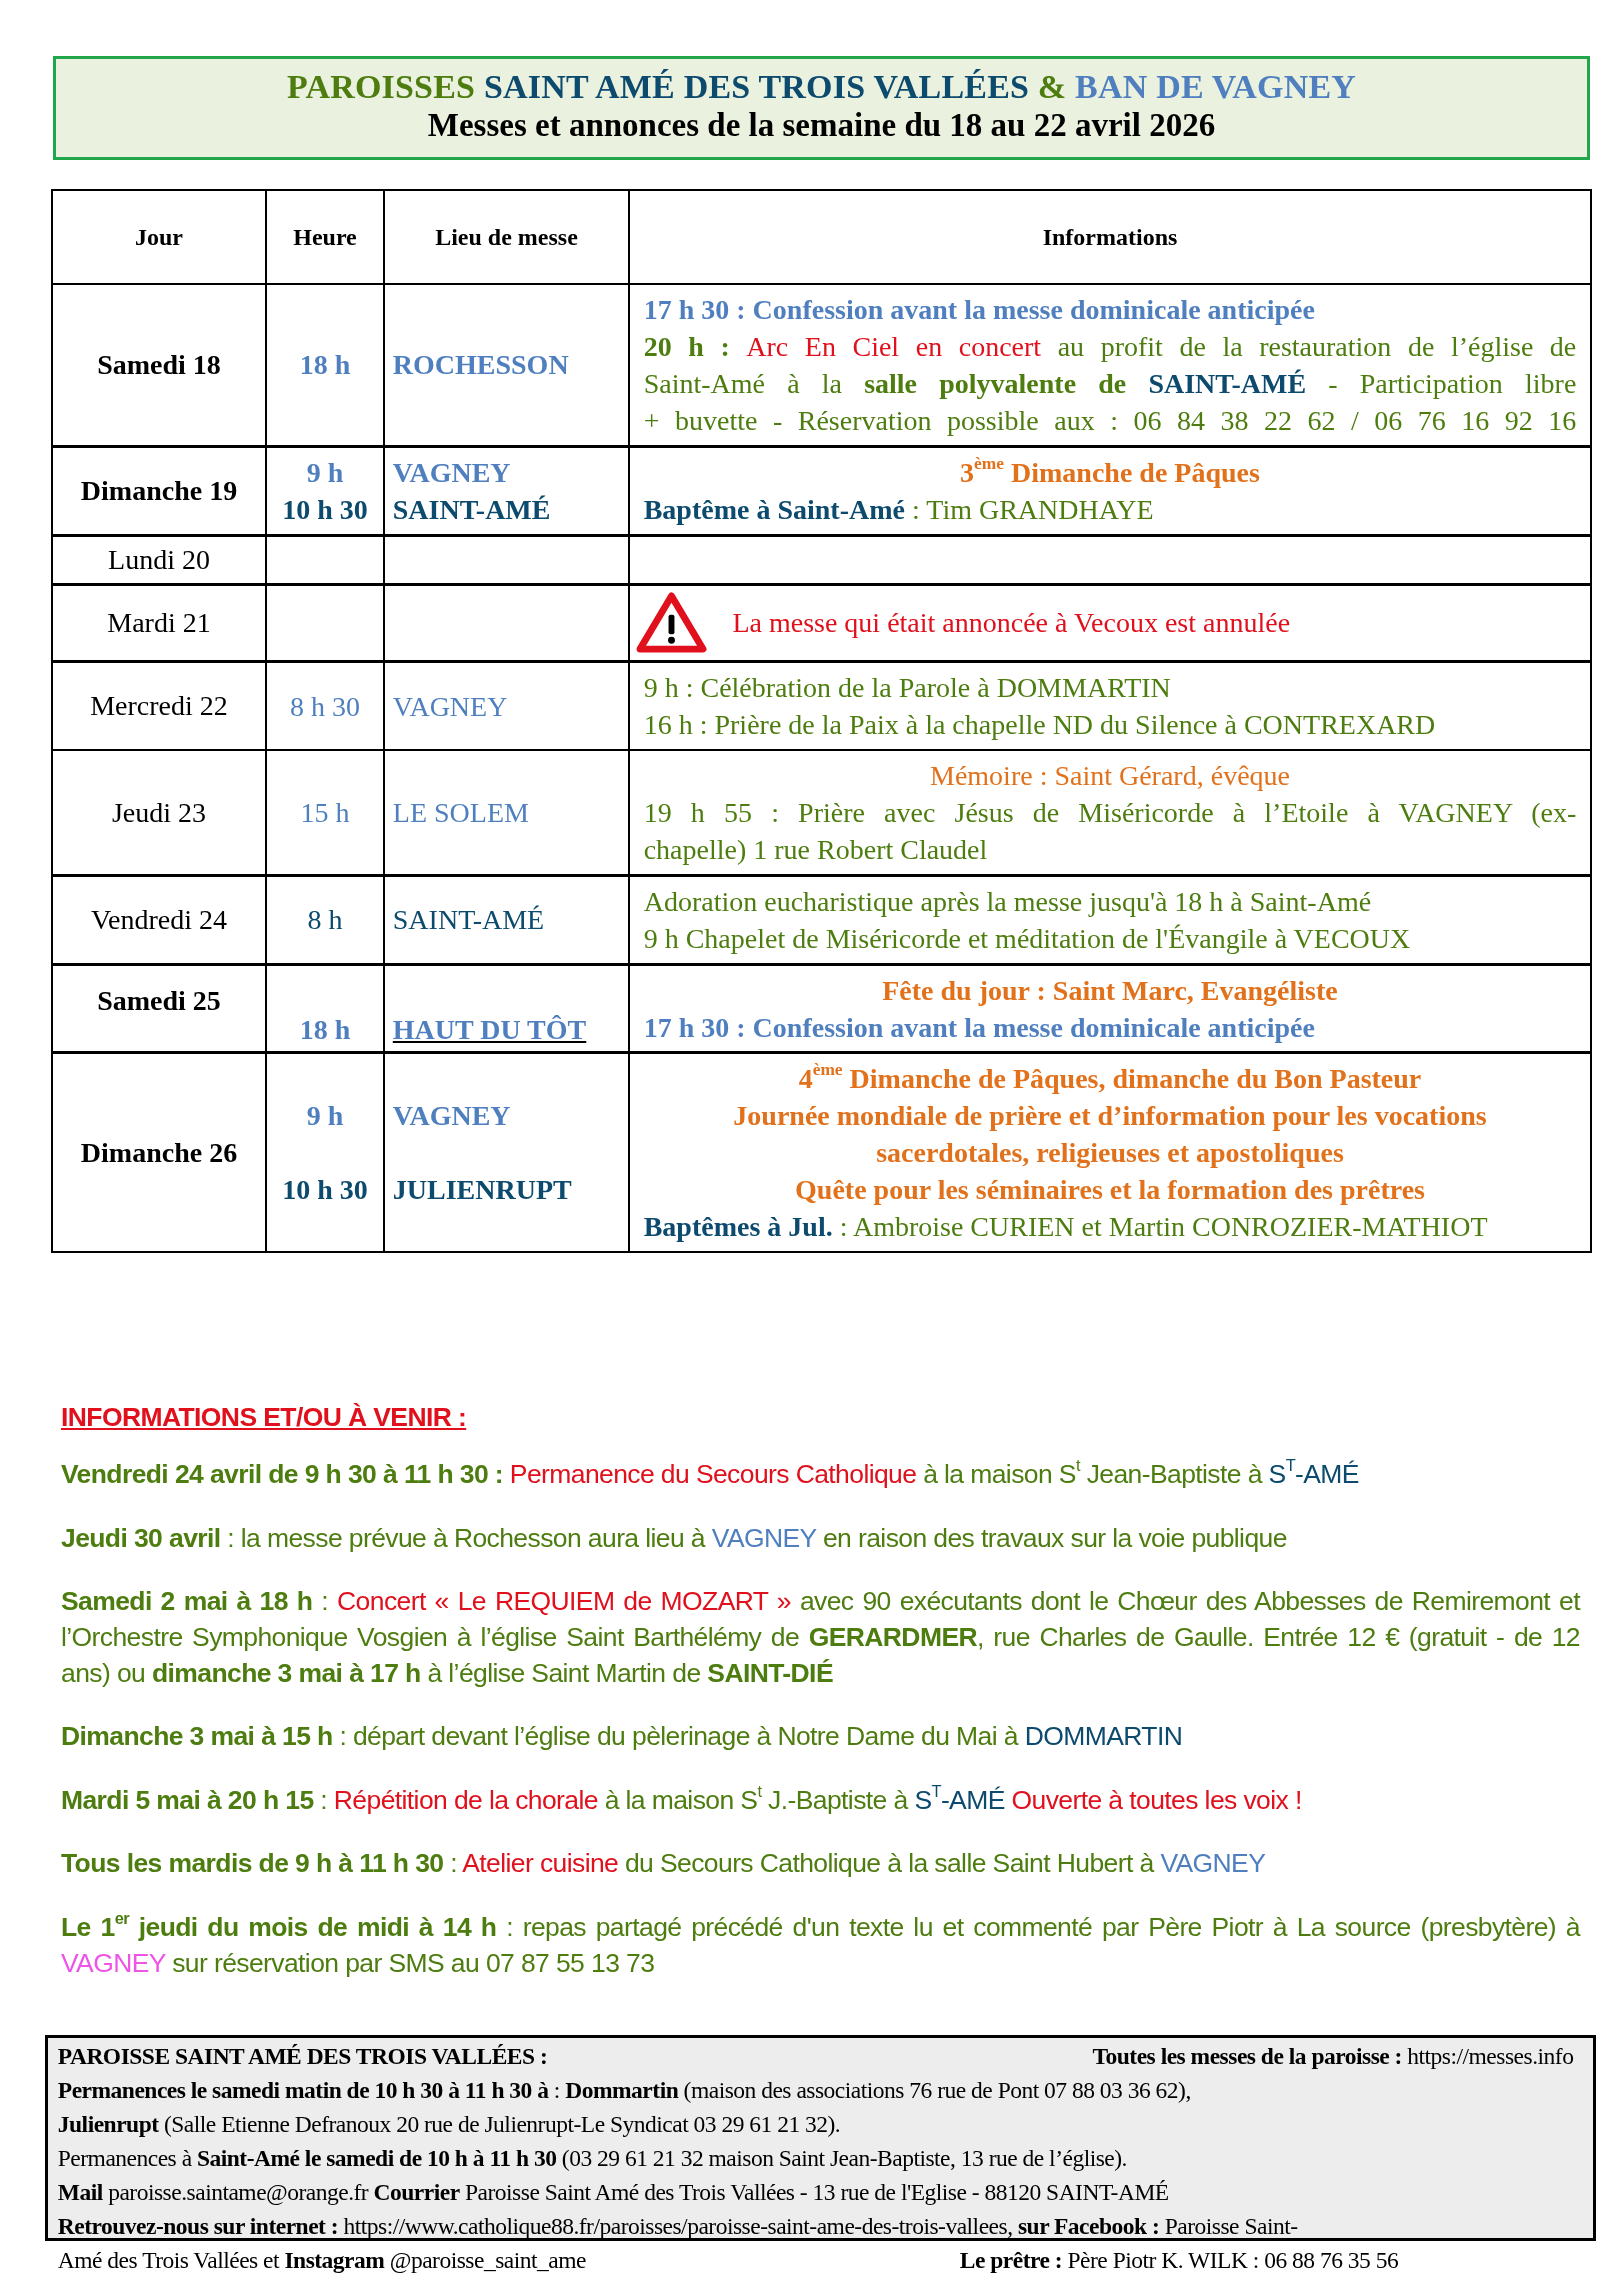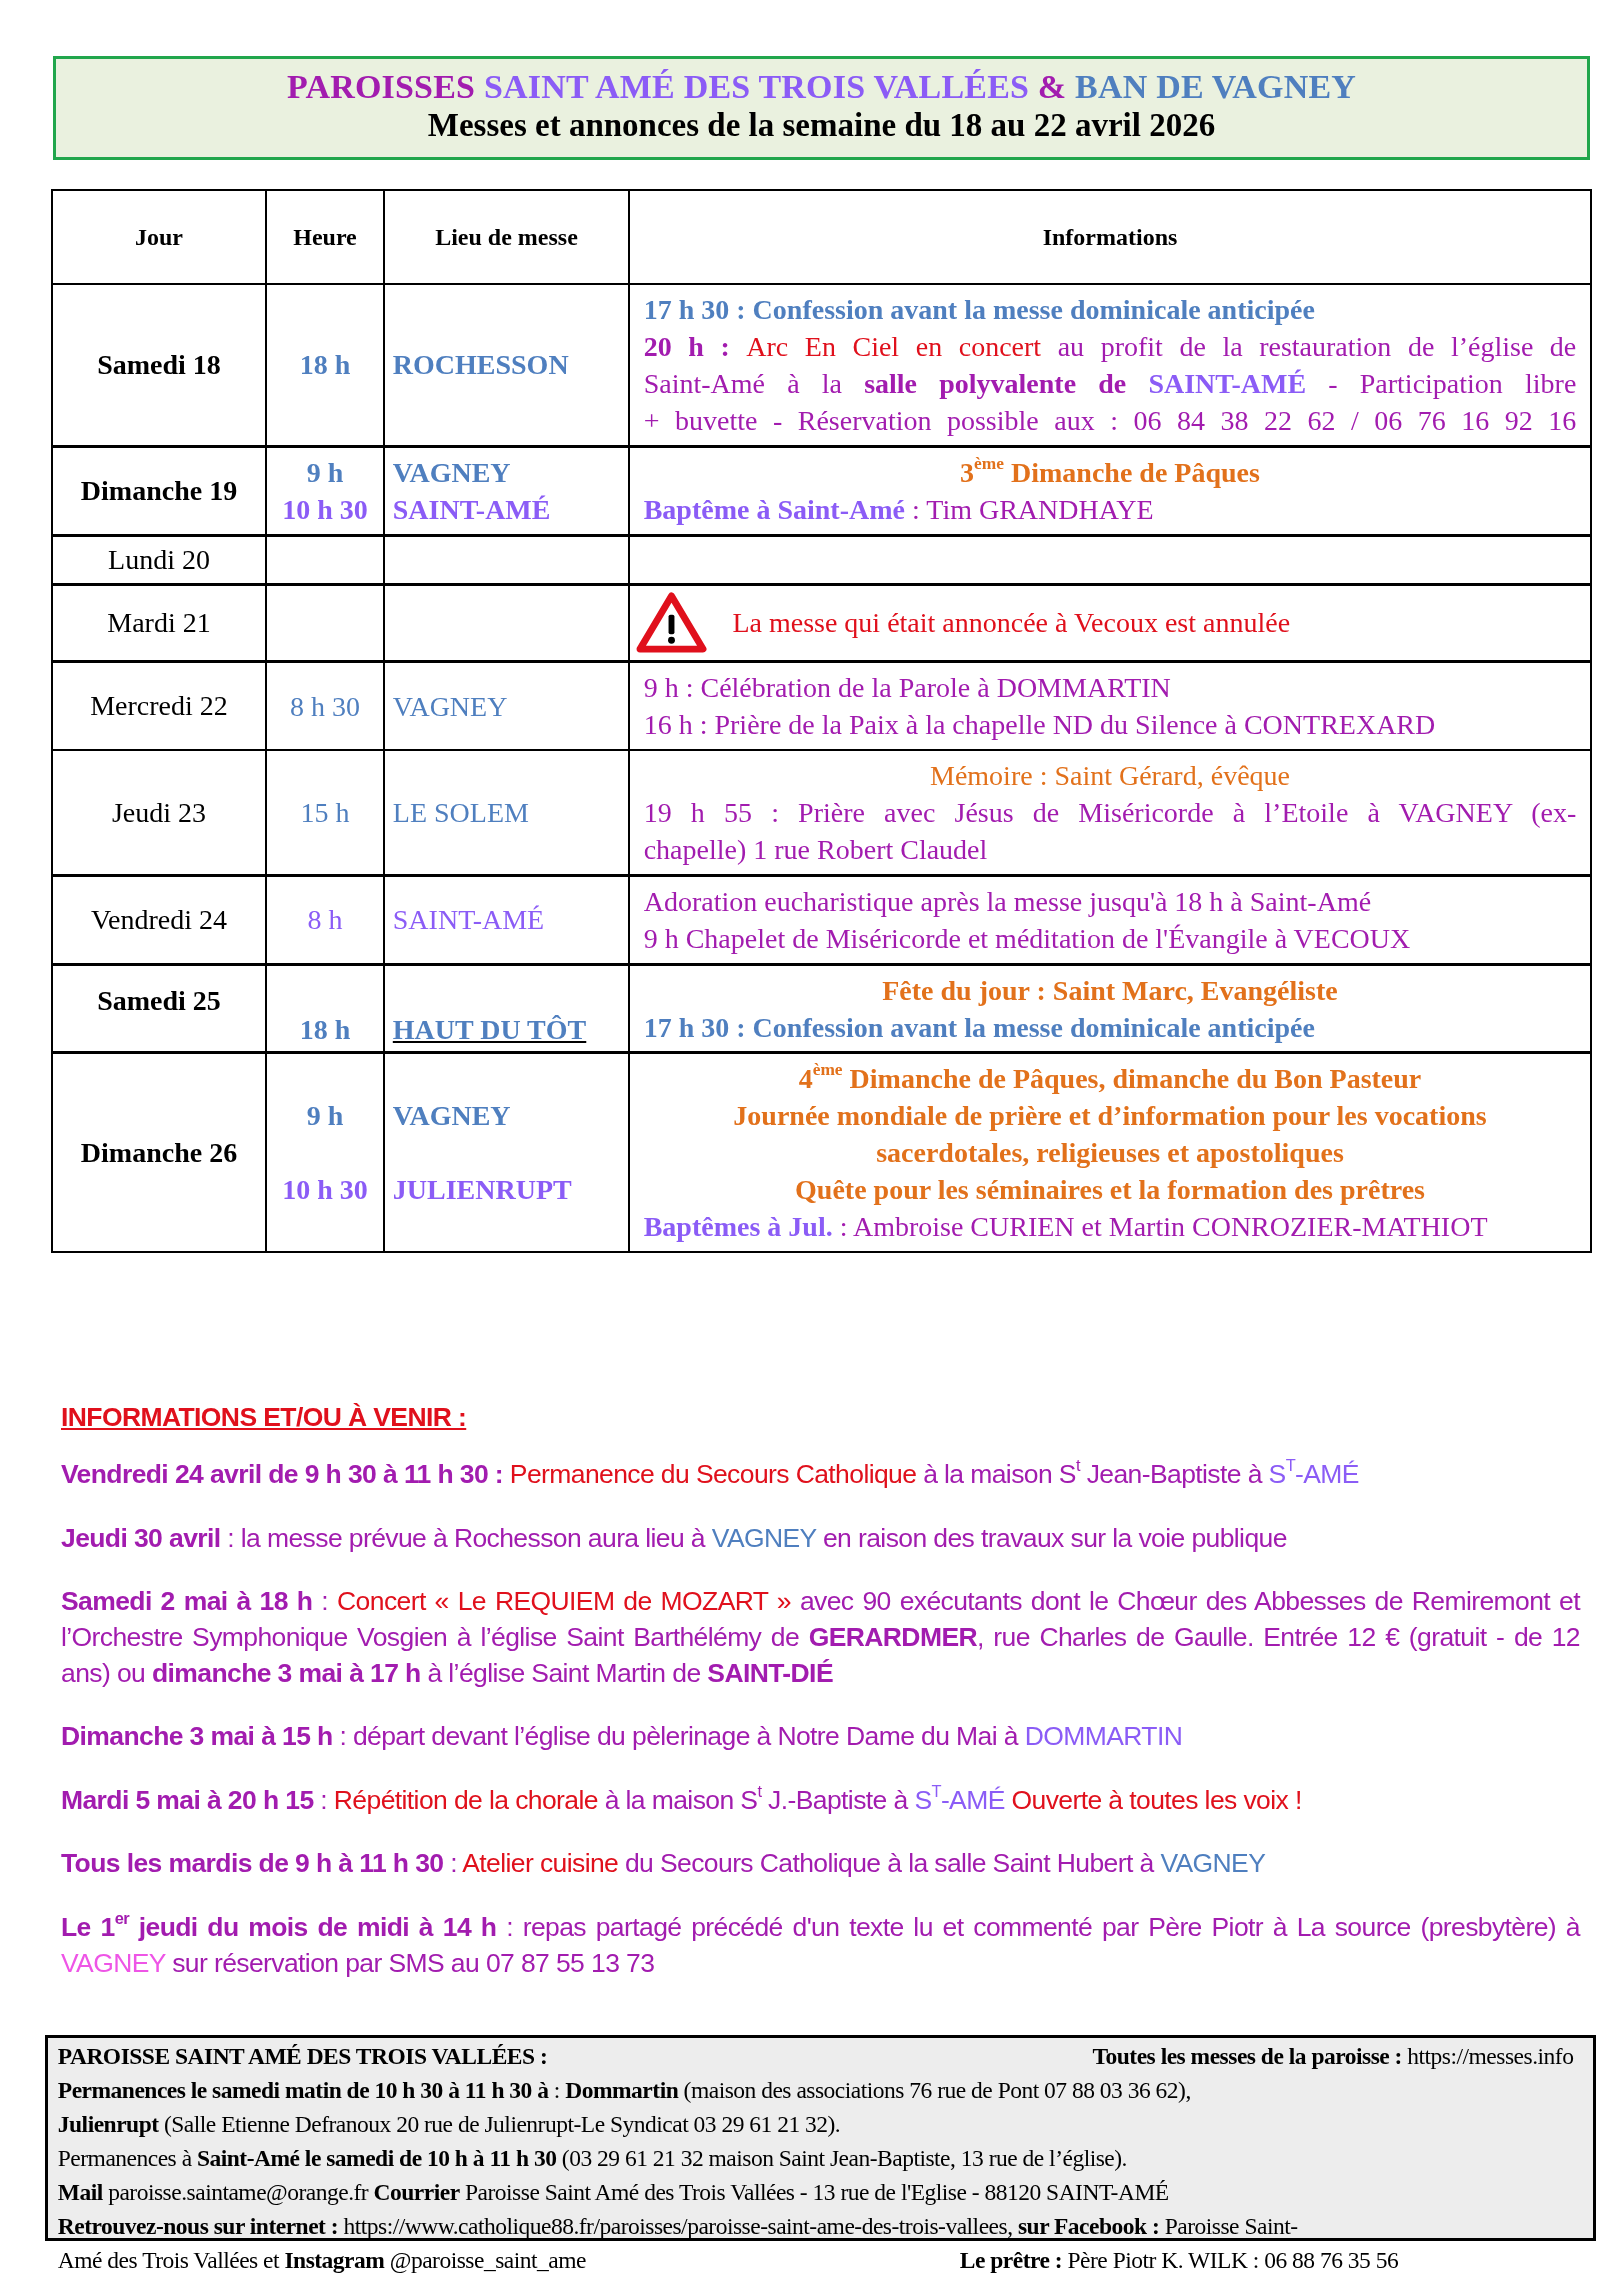--- a/index.html
+++ b/index.html
@@ -1,19 +1,19 @@
 <!DOCTYPE html>
 <html><head>
 <meta charset="utf-8">
 <style>
   html, body { margin: 0; padding: 0; background: #ffffff; }
   body { width: 1621px; height: 2293px; position: relative; overflow: hidden;
          font-family: "Liberation Serif", serif; color: #000; }
-  .c-black { color: #a21caf; }
-  .c-green { color: #8b5cf6; }
+  .c-black { color: #4d7c0f; }
+  .c-green { color: #0c4a6e; }
   .c-blue { color: #4f7fbf; }
   .c-red { color: #e0101c; }
   .c-orange { color: #e2711b; }
   .c-pink { color: #ee55e6; }
   .b { font-weight: bold; }
   .u { text-decoration: underline; }
   sup { font-size: 62%; line-height: 0; vertical-align: 0.75em; }
 
   
   #header { position: absolute; left: 53px; top: 56px; width: 1537px; height: 104px;

